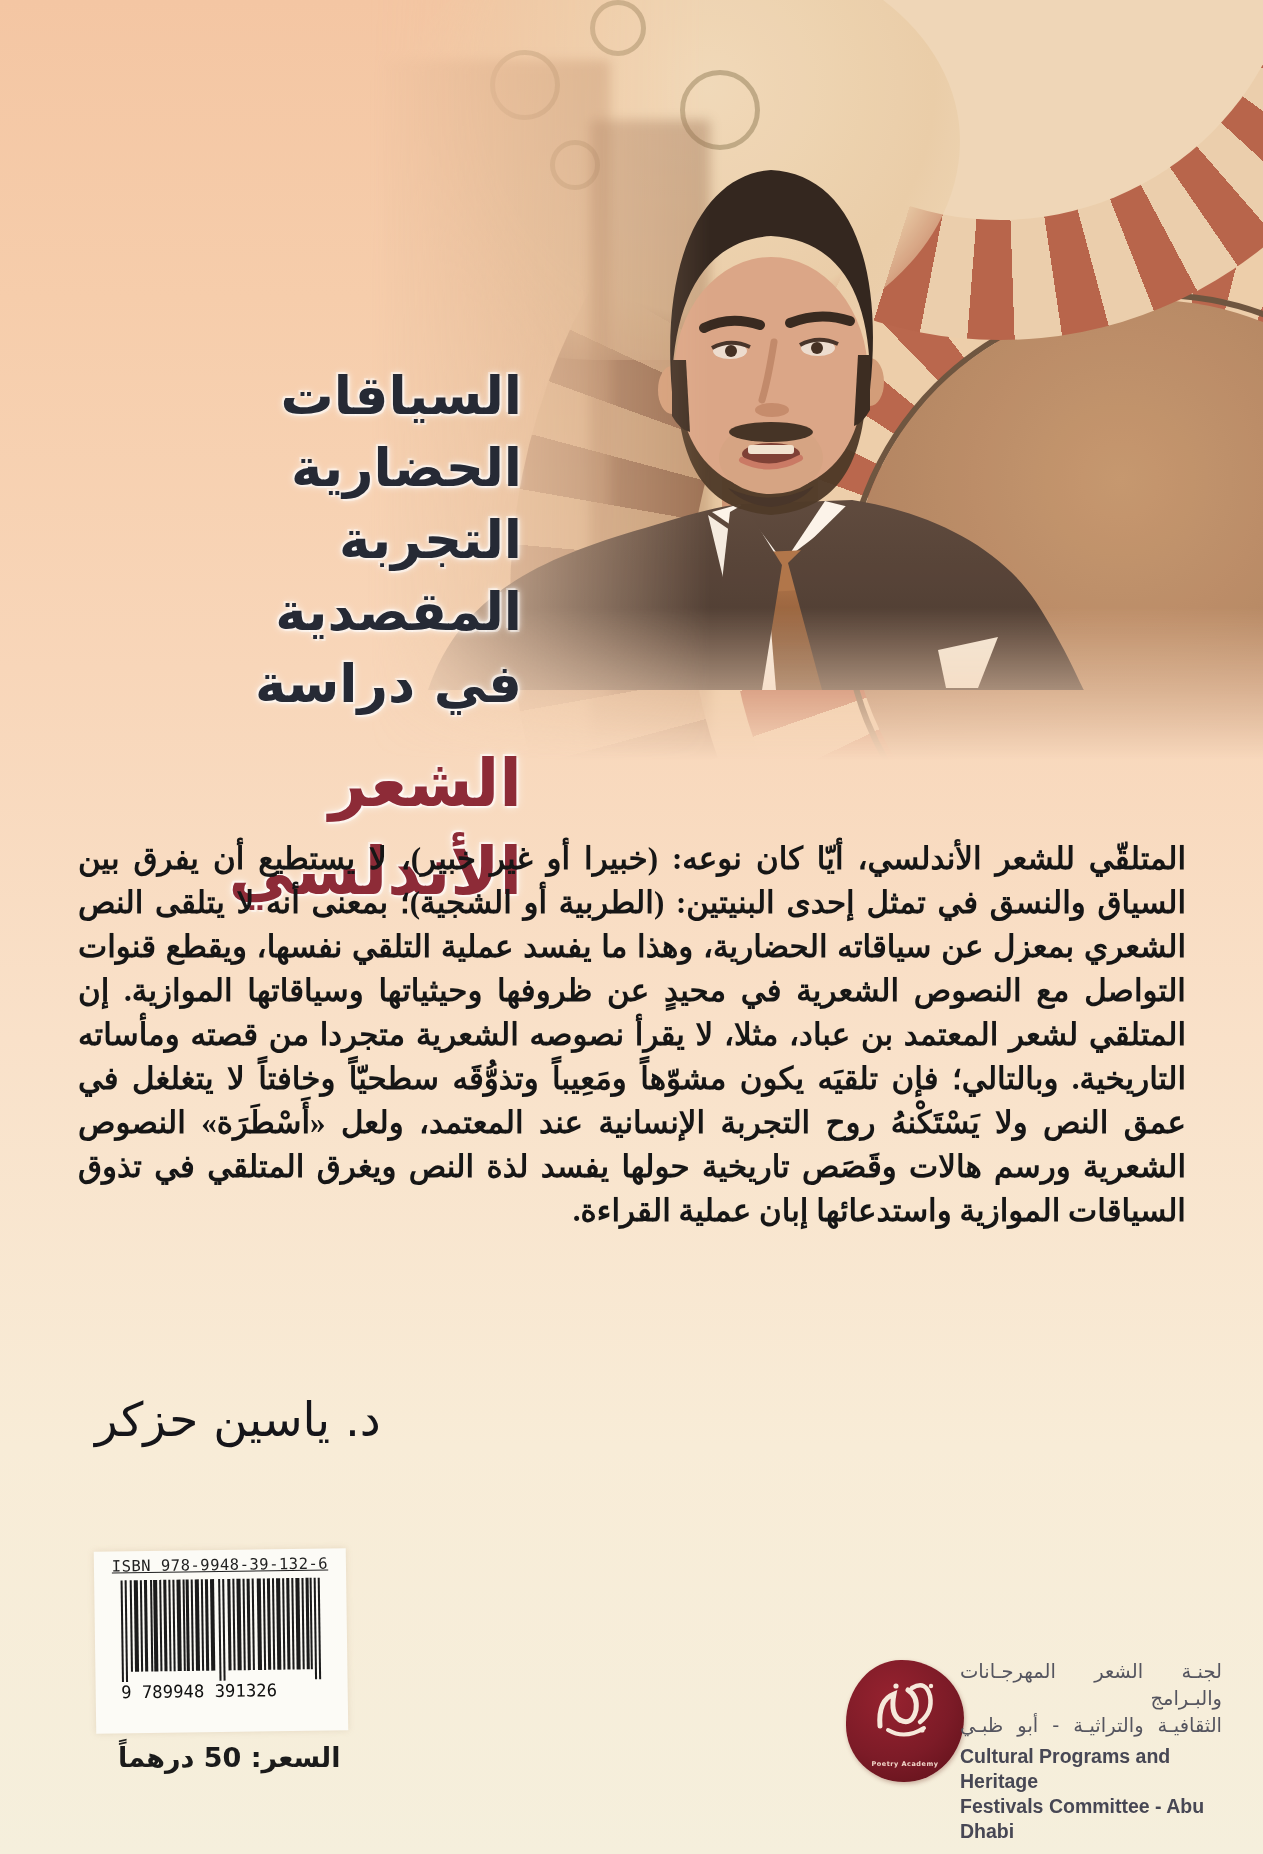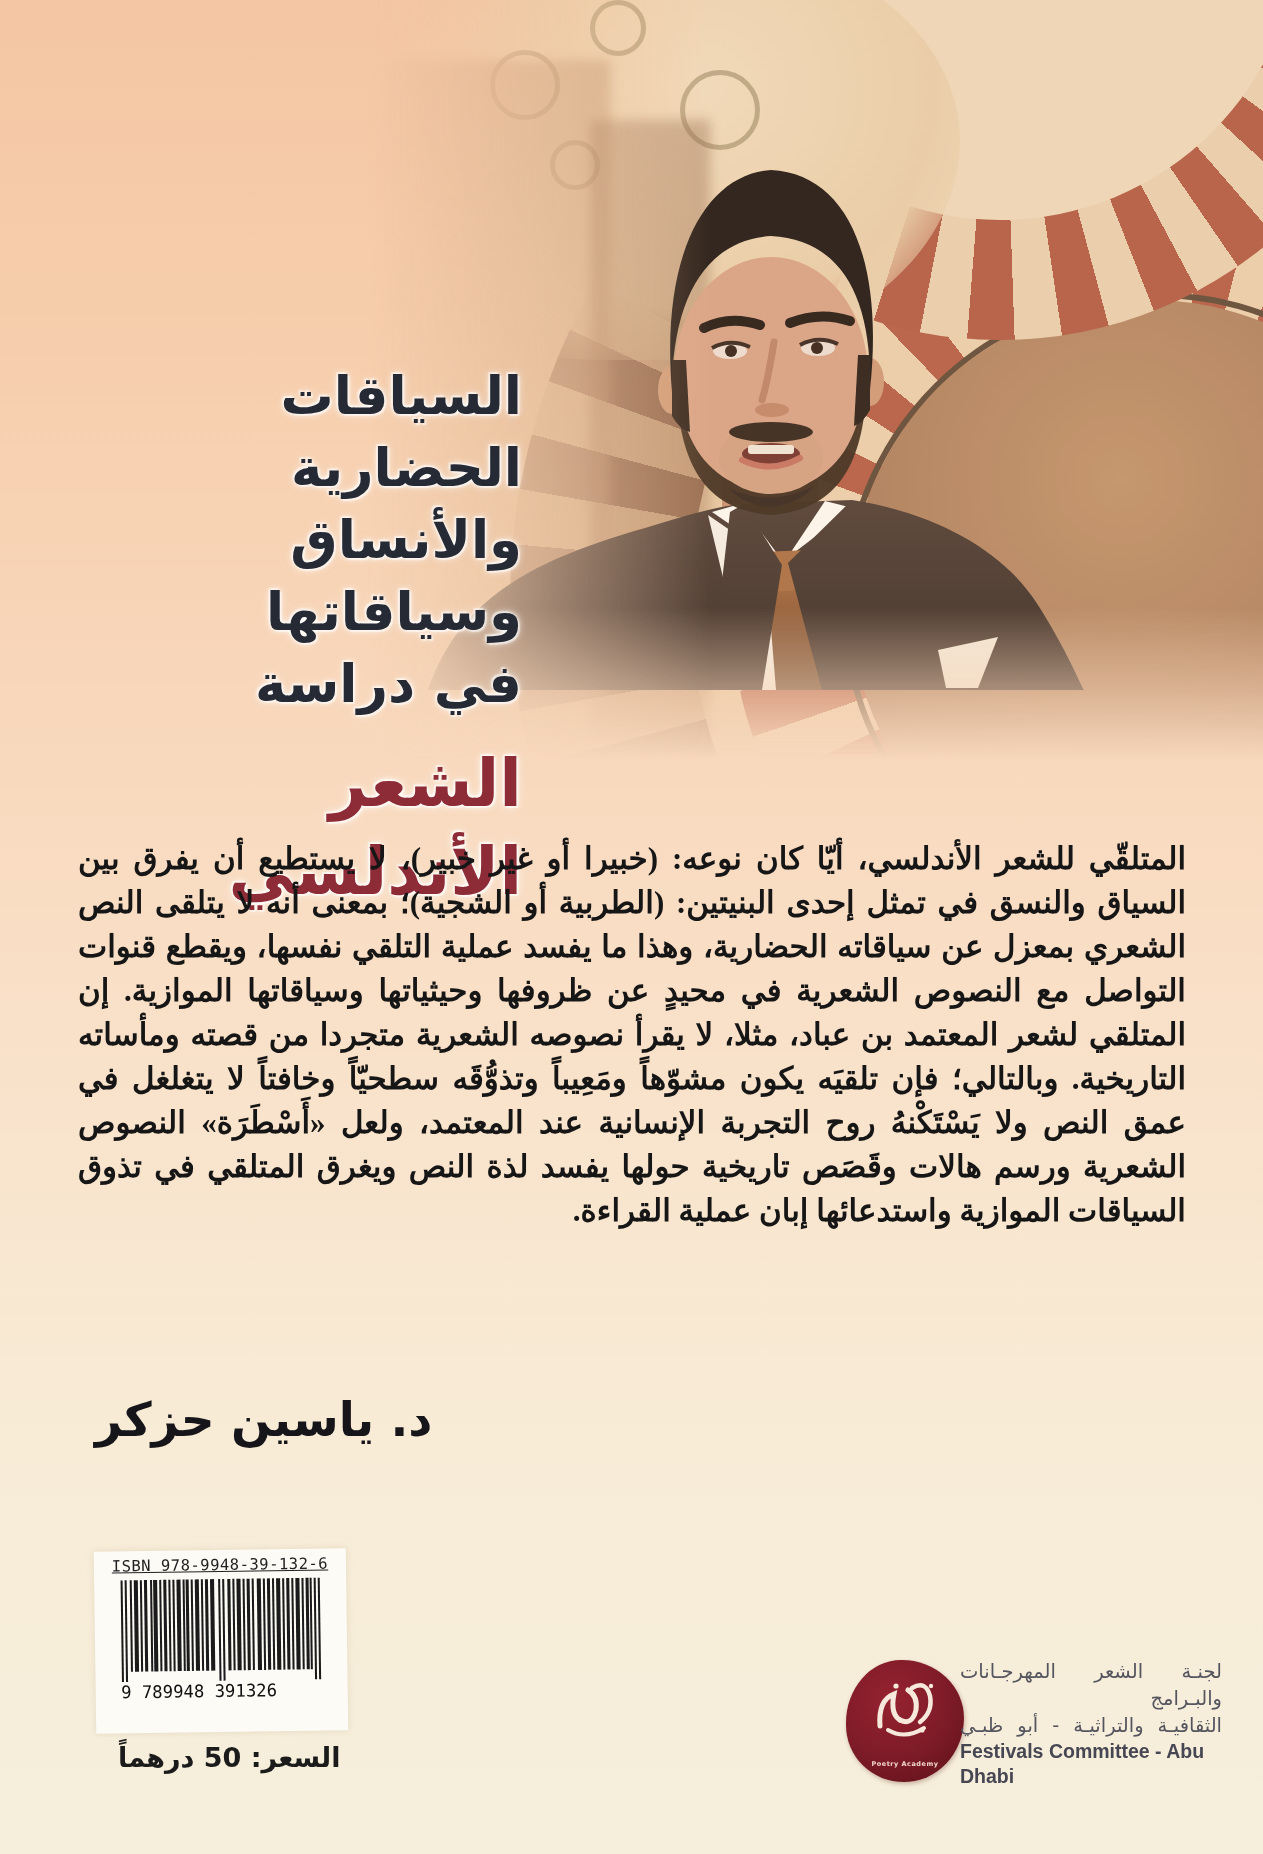--- a/index.html
+++ b/index.html
@@ -58,21 +58,21 @@
   }
   
   .blurb{
     position:absolute;left:78px;top:806px;width:1108px;z-index:5;
     direction:rtl;text-align:justify;font-weight:bold;
     font-size:31px;line-height:44px;color:#161616;font-family:Liberation Serif, serif;
   }
   
   .author{
     position:absolute;left:95px;top:1392px;width:420px;z-index:5;
-    direction:rtl;text-align:left;font-weight:bold;font-size:47px;color:#15151a;
+    direction:rtl;text-align:left;font-weight:normal;font-size:47px;color:#15151a;
   }
   
   .barcode-box{
     position:absolute;left:95px;top:1550px;width:252px;height:182px;z-index:5;
     background:#fcfbf6;transform:rotate(-0.8deg);padding:6px 8px 0 8px;box-sizing:border-box;
     box-shadow:0 0 6px rgba(180,150,120,.25);
   }
   .isbn-label{
     font-family:"DejaVu Sans Mono",monospace;font-size:15.5px;letter-spacing:.5px;
     color:#222;text-align:center;text-decoration:underline;white-space:nowrap;
@@ -186,21 +186,21 @@
                  C462,238 432,180 361,176 C295,180 262,240 262,332 Z" fill="#1a120d"></path>
         <path d="M262,300 L262,356 Q270,370 280,372 L276,300 Z" fill="#241910"></path>
         <path d="M460,295 L460,350 Q452,364 444,366 L448,295 Z" fill="#241910"></path>
       </svg>
       <div class="photo-wash"></div>
     </div>
   </div>
 
   <div class="title-block">
     <div class="title-line">السياقات الحضارية</div>
-    <div class="title-line">والأنساق وسياقاتها</div>
+    <div class="title-line">التجربة المقصدية</div>
     <div class="title-line">في دراسة</div>
     <div class="title-accent">الشعر الأندلسي</div>
   </div>
 
   <p class="blurb">المتلقّي للشعر الأندلسي، أيّا كان نوعه: (خبيرا أو غير خبير)، لا يستطيع أن يفرق بين السياق والنسق في تمثل إحدى البنيتين: (الطربية أو الشجية)؛ بمعنى أنه لا يتلقى النص الشعري بمعزل عن سياقاته الحضارية، وهذا ما يفسد عملية التلقي نفسها، ويقطع قنوات التواصل مع النصوص الشعرية في محيدٍ عن ظروفها وحيثياتها وسياقاتها الموازية. إن المتلقي لشعر المعتمد بن عباد، مثلا، لا يقرأ نصوصه الشعرية متجردا من قصته ومأساته التاريخية. وبالتالي؛ فإن تلقيَه يكون مشوّهاً ومَعِيباً وتذوُّقَه سطحيّاً وخافتاً لا يتغلغل في عمق النص ولا يَسْتَكْنهُ روح التجربة الإنسانية عند المعتمد، ولعل «أَسْطَرَة» النصوص الشعرية ورسم هالات وقَصَص تاريخية حولها يفسد لذة النص ويغرق المتلقي في تذوق السياقات الموازية واستدعائها إبان عملية القراءة.</p>
 
   <div class="author">د. ياسين حزكر</div>
 
   <div class="barcode-box">
     <div class="isbn-label">ISBN 978-9948-39-132-6</div>
@@ -266,17 +266,18 @@
         <circle cx="62" cy="60" r="2.6" fill="#f6e8da" stroke="none"></circle>
         <circle cx="71" cy="16" r="2.2" fill="#f6e8da" stroke="none"></circle>
       </g>
     </svg>
     <div class="seal-caption">Poetry Academy</div>
   </div>
 
   <div class="publisher-text">
     <div class="pub-ar">لجنـة الشعر المهرجـانات والبـرامج</div>
     <div class="pub-ar">الثقافيـة والتراثيـة - أبو ظبـي</div>
+    <div class="pub-en" style="margin-top:5px;">Cultural Programs and Heritage</div>
     <div class="pub-en">Festivals Committee - Abu Dhabi</div>
 
   </div>
 
 </div>
 
 </body></html>

